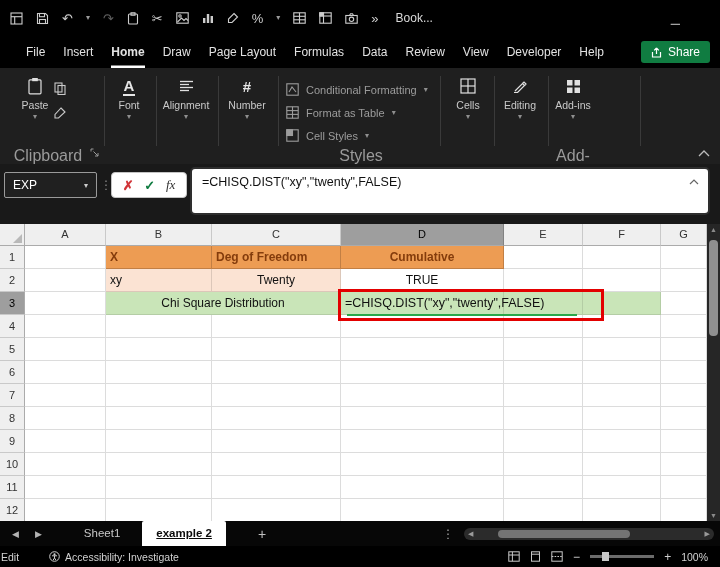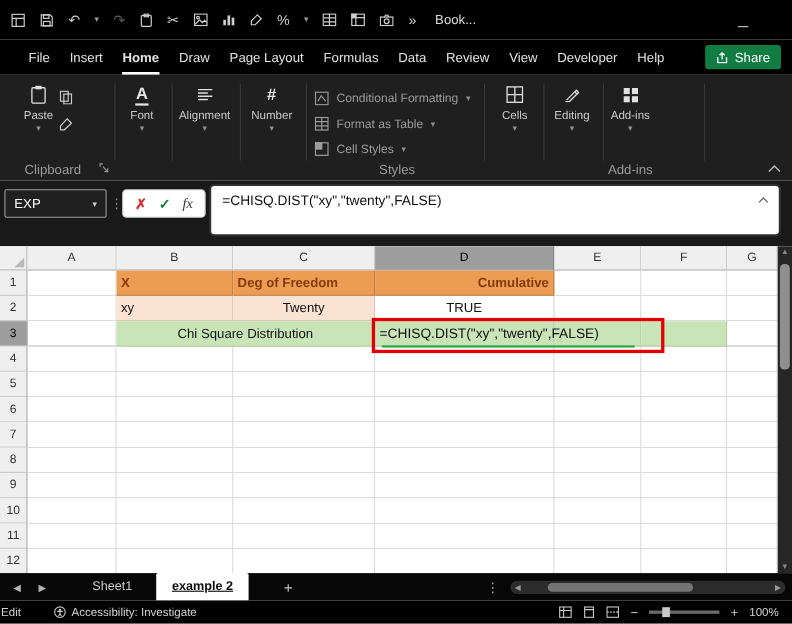--- a/index.html
+++ b/index.html
@@ -34,21 +34,21 @@
   
   .ribbon{position:absolute;top:68px;left:0;right:0;height:96px;background:#1F1F1F;}
   .rbtn{position:absolute;top:8px;display:flex;flex-direction:column;align-items:center;gap:3px;
         color:#C9C9C9;font-size:10.5px;}
   .ric{height:20px;display:flex;align-items:center;justify-content:center;}
   .chv{font-size:8px;color:#8F8F8F;line-height:6px;}
   .smallstack{position:absolute;left:54px;top:14px;display:flex;flex-direction:column;gap:12px;}
   .rsep{position:absolute;top:8px;width:1px;height:70px;background:#3A3A3A;}
   .styles-row{position:absolute;left:286px;height:23px;display:flex;align-items:center;gap:7px;
               color:#9C9C9C;font-size:11px;white-space:nowrap;}
-  .gl{position:absolute;top:79px;font-size:12px;color:#9A9A9A;text-align:center;}
+  .gl{position:absolute;top:79px;font-size:16px;color:#9A9A9A;text-align:center;}
   .fonticon{font-size:15px;font-weight:bold;color:#E6E6E6;border-bottom:2px solid #E6E6E6;
             line-height:15px;padding:0 1px;}
   .launcher{position:absolute;left:90px;top:80px;}
   .collapse{position:absolute;right:10px;top:82px;}
 
   
   .fstrip{position:absolute;top:164px;left:0;right:0;height:60px;background:#191919;}
   .namebox{position:absolute;left:4px;top:8px;width:93px;height:26px;background:#202020;
            border:1px solid #9A9A9A;border-radius:2px;display:flex;align-items:center;
            padding:0 8px;color:#fff;font-size:12px;}
@@ -424,21 +424,21 @@
         <div class="row-hdr">10</div>
         <div class="row-hdr">11</div>
         <div class="row-hdr">12</div>
       </div>
     <div class="cells">
       <div class="annot">
         <div class="greenline"></div>
       </div>
     <div class="cell orange" style="left: 81px; top: 0px; width: 106px; text-align: left;">X</div>
         <div class="cell orange" style="left: 187px; top: 0px; width: 129px; text-align: left;">Deg of Freedom</div>
-        <div class="cell orange" style="left: 316px; top: 0px; width: 163px; text-align: right;">Cumulative</div>
+        <div class="cell orange" style="left: 316px; top: 0px; width: 163px; text-align: center;">Cumulative</div>
         <div class="cell peach" style="left: 81px; top: 23px; width: 106px; text-align: left;">xy</div>
         <div class="cell peach" style="left: 187px; top: 23px; width: 129px; text-align: center;">Twenty</div>
         <div class="cell green" style="left: 81px; top: 46px; width: 235px; text-align: center;">Chi Square Distribution</div>
         <div class="cell plain" style="left: 316px; top: 23px; width: 163px; text-align: center;">TRUE</div>
         <div class="cell green formula" style="left: 316px; top: 46px; width: 163px; text-align: left;">=CHISQ.DIST("xy","twenty",FALSE)</div>
         <div class="cell green" style="left: 479px; top: 46px; width: 79px;"></div>
         <div class="cell green" style="left: 558px; top: 46px; width: 78px;"></div>
       </div>
   </div>
   <div class="vscroll">

